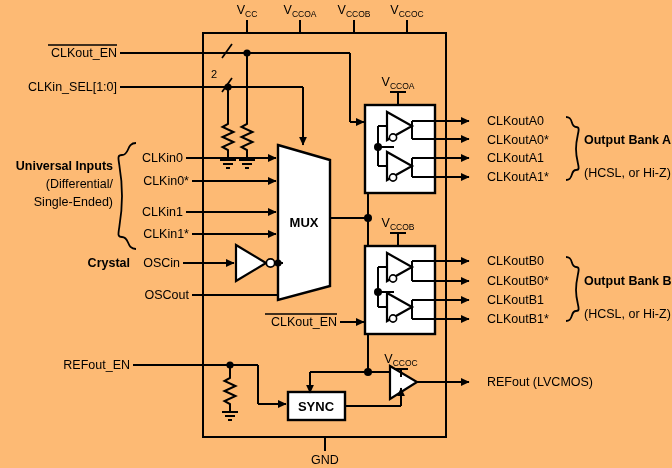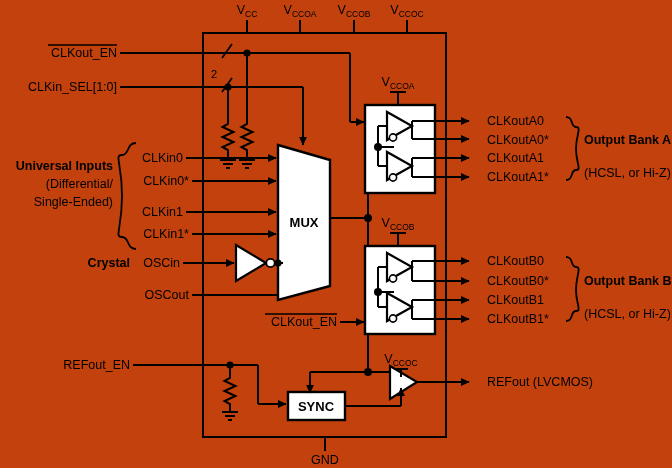--- a/index.html
+++ b/index.html
@@ -1,16 +1,16 @@
 <!DOCTYPE html>
 <html><head>
 <meta charset="utf-8">
 <style>
   html,body{margin:0;padding:0;background:#ffffff;}
-  #root{position:relative;width:672px;height:468px;background:#c2410c;
+  #root{position:relative;width:672px;height:468px;background:#fdba74;
         font-family:"Liberation Sans",sans-serif;overflow:hidden;}
   svg{display:block;}
   text{font-family:"Liberation Sans",sans-serif;fill:#000;}
   .lbl{font-size:12.5px;}
   .lblb{font-size:12.5px;font-weight:bold;}
   .mux{font-size:13px;font-weight:bold;}
   .sync{font-size:13px;font-weight:bold;}
   .sub{font-size:8.5px;}
   .num{font-size:11px;}
 </style>

